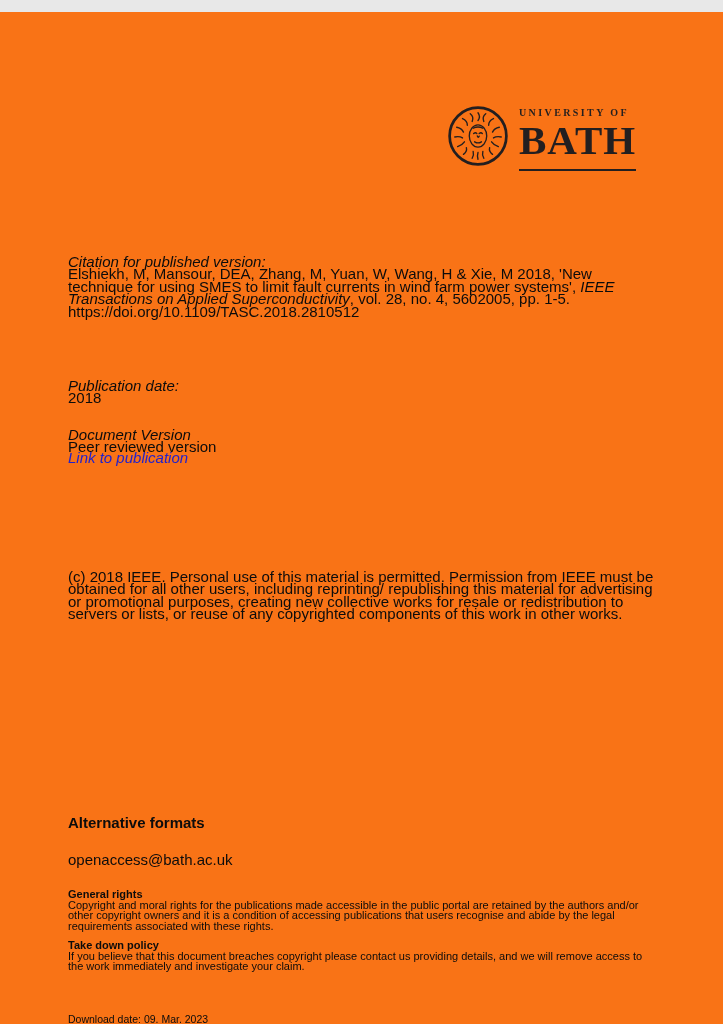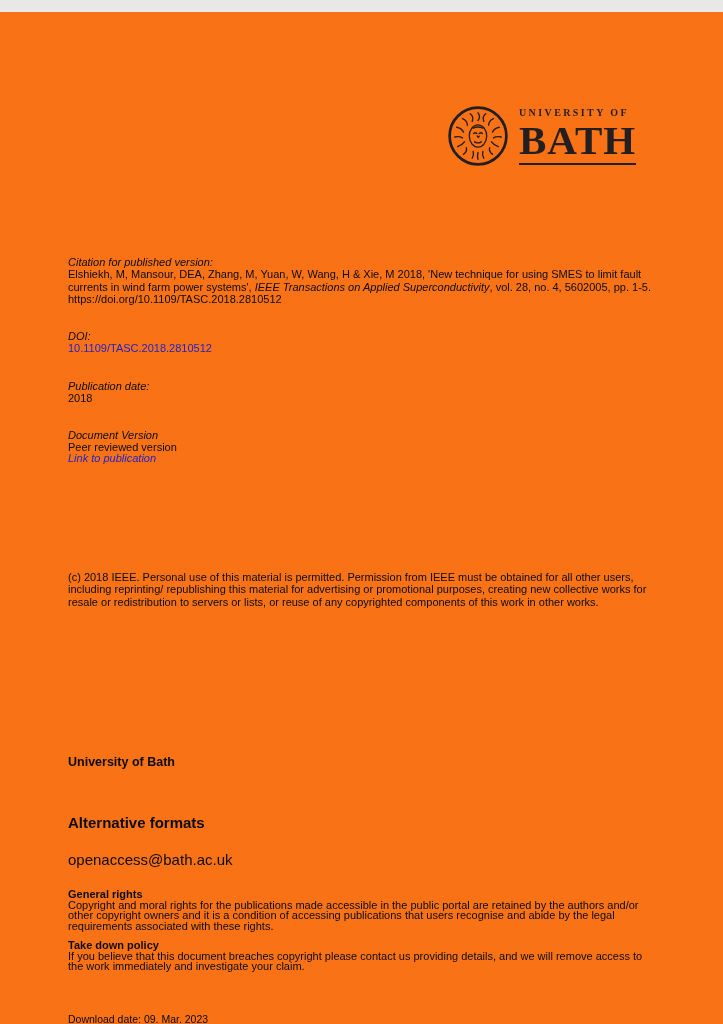--- a/index.html
+++ b/index.html
@@ -19,25 +19,25 @@
   .logo-uni{
     font-family:"Liberation Serif", serif;
     font-size:10px;font-weight:bold;letter-spacing:2.4px;
     color:#231f20;white-space:nowrap;margin-top:3px;
   }
   .logo-bath{
     font-family:"Liberation Serif", serif;
     font-size:41px;font-weight:bold;letter-spacing:1px;
     color:#231f20;line-height:40px;margin-top:2px;
     border-bottom:2.5px solid #231f20;
-    padding-bottom:3px;
+    padding-bottom:9px;
     display:inline-block;
   }
   
-  .blk{position:absolute;left:68px;font-size:11px;line-height:12.4px;color:#0c0c0c;}
+  .blk{position:absolute;left:68px;font-size:15px;line-height:12.4px;color:#0c0c0c;}
   .italic{font-style:italic;}
   .link{color:#2222cc;text-decoration:none;cursor:pointer;}
   .citation{top:244px;width:590px;}
   .doi-block{top:318px;width:400px;}
   .pubdate-block{top:368px;width:400px;}
   .docver-block{top:417px;width:400px;}
   .linkpub-block{top:440px;width:300px;font-style:italic;}
   .copyright-block{top:559px;width:594px;}
   .uni-heading{top:744px;width:400px;font-size:12.5px;font-weight:bold;}
   .altfmt-block{top:802px;width:560px;font-size:15px;line-height:18.5px;}
@@ -87,42 +87,37 @@
       <div class="logo-uni">UNIVERSITY OF</div>
       <div class="logo-bath">BATH</div>
     </div>
   </div>
 
   <div class="blk citation">
     <span class="italic">Citation for published version:</span><br>
     <span>Elshiekh, M, Mansour, DEA, Zhang, M, Yuan, W, Wang, H &amp; Xie, M 2018, 'New technique for using SMES to limit fault currents in wind farm power systems', </span><span class="italic">IEEE Transactions on Applied Superconductivity</span><span>, vol. 28, no. 4, 5602005, pp. 1-5. https://doi.org/10.1109/TASC.2018.2810512</span>
   </div>
 
-  <div class="blk doi-block">
-    <span class="italic">DOI:</span><br>
-    <a class="link">10.1109/TASC.2018.2810512</a>
-  </div>
 
   <div class="blk pubdate-block">
     <span class="italic">Publication date:</span><br>
     <span>2018</span>
   </div>
 
   <div class="blk docver-block">
     <span class="italic">Document Version</span><br>
     <span>Peer reviewed version</span>
   </div>
 
   <div class="blk linkpub-block">
     <a class="link">Link to publication</a>
   </div>
 
   <div class="blk copyright-block">(c) 2018 IEEE. Personal use of this material is permitted. Permission from IEEE must be obtained for all other users, including reprinting/ republishing this material for advertising or promotional purposes, creating new collective works for resale or redistribution to servers or lists, or reuse of any copyrighted components of this work in other works.</div>
 
-  <div class="blk uni-heading">University of Bath</div>
 
   <div class="blk altfmt-block">
     <span class="altfmt-heading">Alternative formats</span><br>
     <br>
     <span>openaccess@bath.ac.uk</span>
   </div>
 
   <div class="blk fineprint fp-general">
     <span class="fp-heading">General rights</span><br>
     <span>Copyright and moral rights for the publications made accessible in the public portal are retained by the authors and/or other copyright owners and it is a condition of accessing publications that users recognise and abide by the legal requirements associated with these rights.</span>

